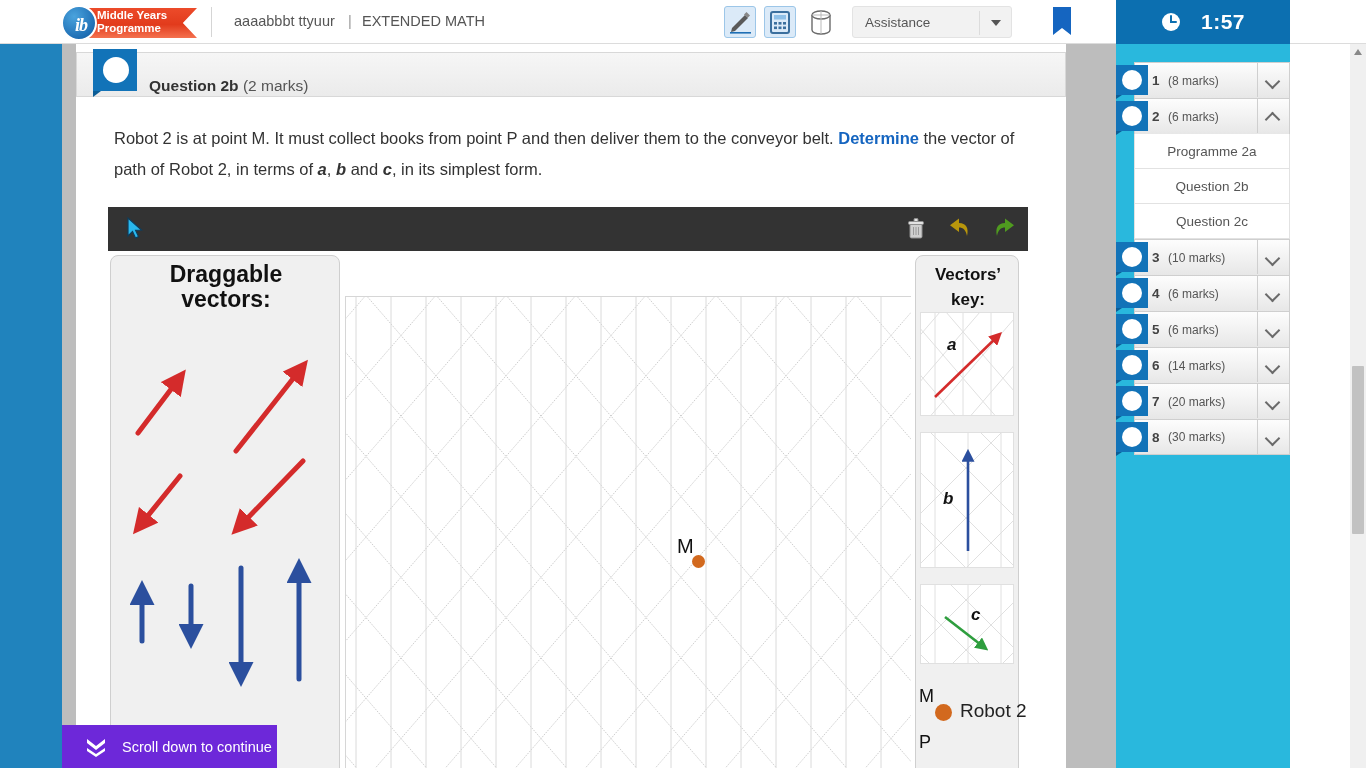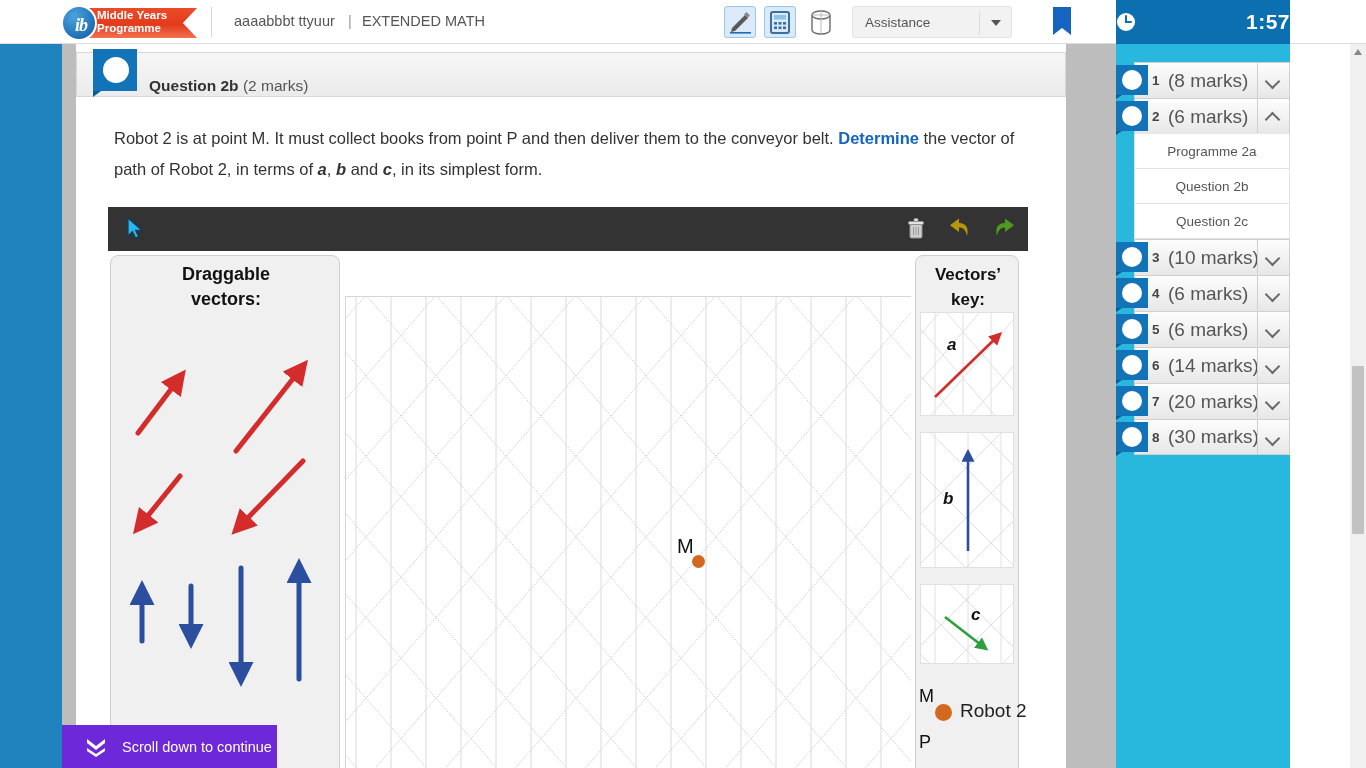--- a/index.html
+++ b/index.html
@@ -82,21 +82,21 @@
     border-top: 6px solid #555;
   }
   #bookmark-icon {
     position: absolute; left: 1053px; top: 7px; width: 18px; height: 30px;
   }
 
   
   #timer {
     position: absolute; left: 1116px; top: 0; width: 174px; height: 44px;
     background: #0c6fb0; color: #fff; z-index: 50;
-    display: flex; align-items: center; justify-content: space-between; gap: 20px;
+    display: flex; align-items: center; justify-content: center; gap: 20px;
   }
   #timer-value { font-size: 21px; font-weight: bold; letter-spacing: .5px; }
 
   
   #left-blue {
     position: absolute; left: 0; top: 44px; width: 62px; height: 724px;
     background: #2083bd;
   }
   #right-blue {
     position: absolute; left: 1116px; top: 44px; width: 174px; height: 724px;
@@ -131,21 +131,21 @@
     border-left: 6px solid #0c5d96; border-bottom: 4px solid transparent;
   }
   .qnav-flag-circle {
     position: absolute; left: 6px; top: 5px; width: 20px; height: 20px;
     border-radius: 50%; background: #fff;
   }
   .qnav-num {
     position: absolute; left: 17px; font-size: 13.5px; font-weight: bold; color: #444;
   }
   .qnav-marks {
-    position: absolute; left: 33px; font-size: 19px; color: #555;
+    position: absolute; left: 33px; font-size: 12px; color: #555;
   }
   .qnav-chevron-box {
     position: absolute; right: 0; top: 0; width: 32px; height: 34px;
     border-left: 1px solid #cfcfcf;
   }
   .chev {
     position: absolute; left: 9px; top: 13px; width: 11px; height: 11px;
     border-right: 2.2px solid #6a6a6a; border-bottom: 2.2px solid #6a6a6a;
     transform: rotate(45deg);
   }
@@ -219,21 +219,21 @@
   #widget-body {
     position: absolute; left: 32px; top: 207px; width: 920px; height: 561px;
     background: #fff;
   }
   #drag-panel {
     position: absolute; left: 2px; top: 4px; width: 230px; height: 553px;
     background: #f0f0f0; border: 1px solid #cfcfcf; border-radius: 8px;
   }
   #drag-title {
     position: absolute; left: 0; top: 6px; width: 230px; text-align: center;
-    font-size: 18px; font-weight: bold; color: #111; line-height: 25px;
+    font-size: 23px; font-weight: bold; color: #111; line-height: 25px;
   }
   #grid-panel {
     position: absolute; left: 237px; top: 45px; width: 566px; height: 516px;
     background: #fff; border-left: 1px solid #d6d6d6; border-top: 1px solid #d6d6d6;
     overflow: hidden;
   }
   #key-panel {
     position: absolute; left: 807px; top: 4px; width: 104px; height: 553px;
     background: #f0f0f0; border: 1px solid #cfcfcf; border-radius: 8px;
   }

